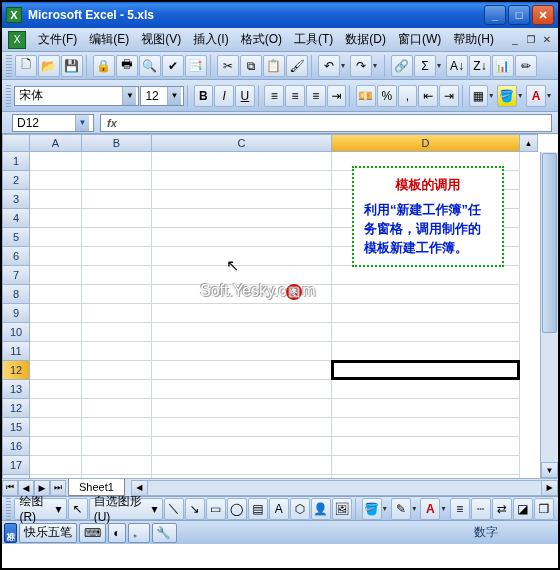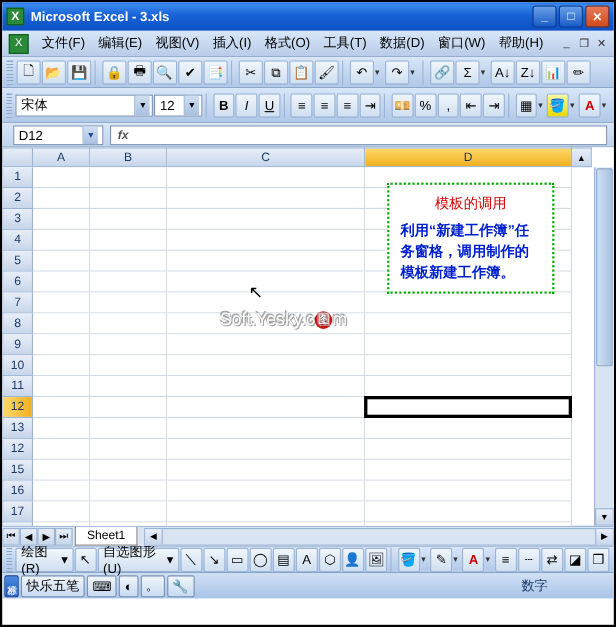--- a/index.html
+++ b/index.html
@@ -57,21 +57,21 @@
 .cell{border-right:1px solid #d0d8e0;border-bottom:1px solid #d0d8e0;background:#fff;}
 .cell.A{width:52px;}.cell.B{width:70px;}.cell.C{width:180px;}.cell.D{width:188px;}
 .vscroll{width:18px;background:#d8e4f2;border-left:1px solid #9ab4d6;display:flex;flex-direction:column;}
 .vscroll .sbtn{height:16px;background:linear-gradient(to bottom,#e8eef8,#c8d6ea);border:1px solid #9ab4d6;display:flex;align-items:center;justify-content:center;font-size:8px;}
 .vscroll .thumb{height:180px;margin:1px;background:linear-gradient(to right,#d0e0f4,#a8c0e0);border:1px solid #8aa6c8;border-radius:2px;}
 .vscroll .track{flex:1;}
 
 
 .selection{position:absolute;border:3px solid #000;background:transparent;pointer-events:none;}
 .textbox{position:absolute;border:2px dotted #0a0;padding:8px 10px;font-size:13px;line-height:1.45;background:#fff;}
-.textbox .tb-title{color:#d00000;font-weight:normal;text-align:center;margin-bottom:6px;}
+.textbox .tb-title{color:#d00000;font-weight:bold;text-align:center;margin-bottom:6px;}
 .textbox .tb-body{color:#0020d0;font-weight:bold;}
 .cursor{position:absolute;font-size:16px;color:#000;pointer-events:none;}
 .watermark{position:absolute;font-size:16px;color:#fff;text-shadow:0 0 2px #888,1px 1px 0 #aaa,-1px -1px 0 #aaa;pointer-events:none;}
 .watermark .red{display:inline-block;width:16px;height:16px;background:#d01010;border-radius:50%;color:#fff;font-size:11px;line-height:16px;text-align:center;vertical-align:middle;}
 
 
 .tabsrow{height:18px;background:#d8e4f2;display:flex;align-items:center;border-top:1px solid #9ab4d6;font-size:11px;}
 .tabsrow .nav{width:16px;height:16px;border:1px solid #9ab4d6;background:linear-gradient(to bottom,#e8eef8,#c8d6ea);display:flex;align-items:center;justify-content:center;font-size:9px;}
 .tabsrow .tab{height:17px;padding:0 10px;background:#fff;border:1px solid #888;border-top:none;display:flex;align-items:center;margin-left:2px;text-align:center;}
 .tabsrow .hscroll{flex:1;height:16px;background:#d8e4f2;border:1px solid #9ab4d6;margin-left:6px;display:flex;}
@@ -85,21 +85,21 @@
 .imebar{height:24px;background:linear-gradient(to bottom,#d0e0f4,#a8c4e8);display:flex;align-items:center;font-size:12px;border-top:1px solid #8aa6c8;}
 .imebar .imebtn{height:20px;padding:0 4px;border:1px solid #7a92b4;background:linear-gradient(to bottom,#f0f6fc,#c8daf0);margin-left:2px;display:flex;align-items:center;border-radius:2px;}
 .imebar .statl{margin-left:auto;padding:0 60px 0 8px;color:#1a3a6a;}
 .ime-first{background:linear-gradient(to bottom,#4a8ae0,#1a5ac0)!important;color:#fff;border-color:#0d3c8a!important;writing-mode:vertical-rl;font-size:9px;line-height:1;padding:1px!important;}
 </style>
 </head>
 <body>
 
 <div class="titlebar">
   <div class="xicon">X</div>
-  <div class="title">Microsoft Excel - 3.xls</div>
+  <div class="title">Microsoft Excel - 5.xls</div>
   <div class="wbtn">_</div>
   <div class="wbtn">□</div>
   <div class="wbtn close">✕</div>
 </div>
 
 <div class="menubar">
   <div class="appicon">X</div>
   <div class="mitem">文件(F)</div>
   <div class="mitem">编辑(E)</div>
   <div class="mitem">视图(V)</div>

